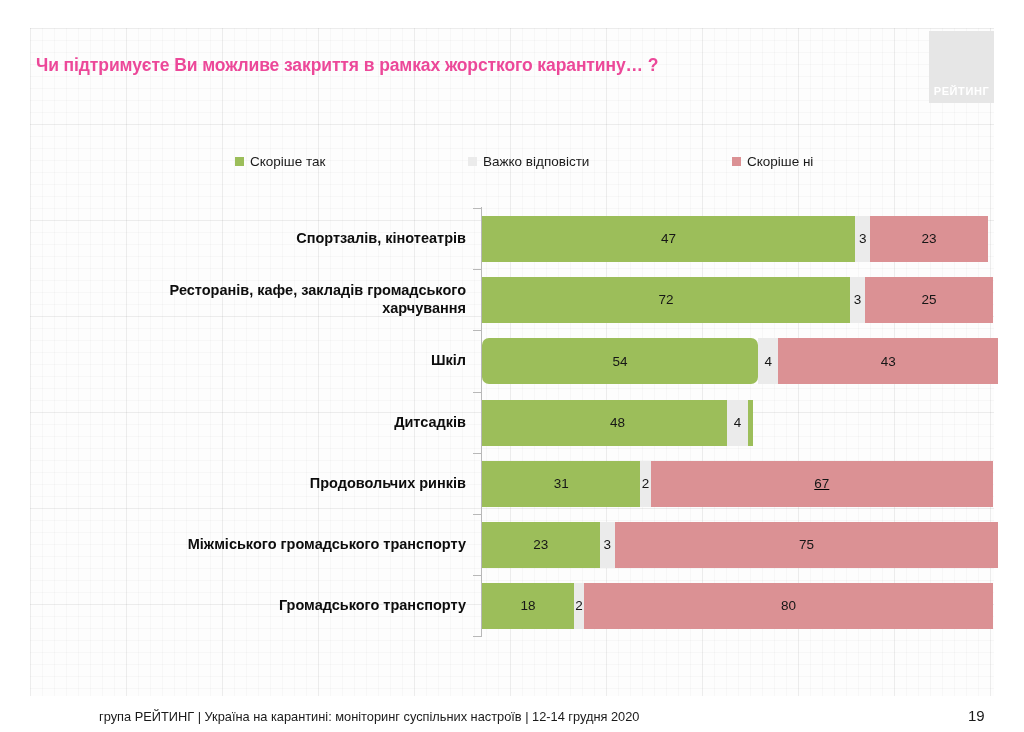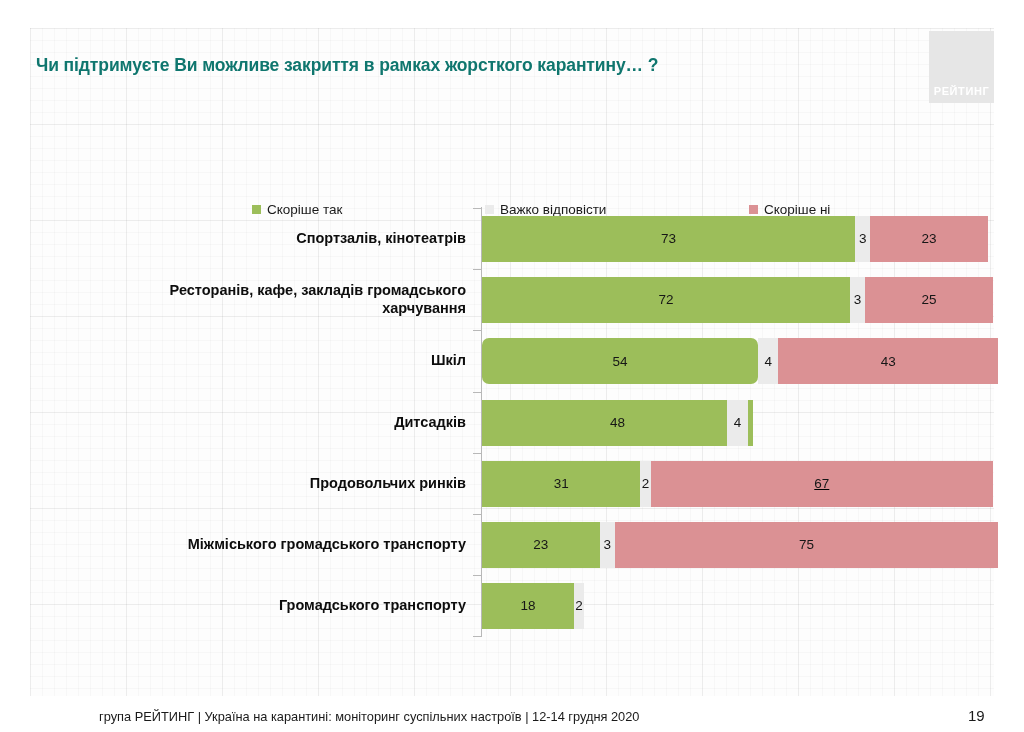--- a/index.html
+++ b/index.html
@@ -38,21 +38,21 @@
   }
 
   
   #slide-title {
     position: absolute;
     left: 36px;
     top: 55px;
     width: 860px;
     font-size: 17.5px;
     font-weight: bold;
-    color: #0f766e;
+    color: #ec4899;
     letter-spacing: -0.1px;
     white-space: nowrap;
   }
 
   
   #logo-block {
     position: absolute;
     left: 929px;
     top: 31px;
     width: 65px;
@@ -66,25 +66,24 @@
     color: #ffffff;
     font-size: 11px;
     font-weight: bold;
     letter-spacing: 0.6px;
     padding-bottom: 6px;
   }
 
   
   #legend {
     position: absolute;
-    left: 252px;
+    left: 235px;
     top: 154px;
     width: 620px;
     height: 20px;
-    margin-top: 48px;
   }
   .legend-item {
     position: absolute;
     display: flex;
     align-items: center;
     gap: 6px;
     white-space: nowrap;
   }
   .legend-swatch {
     width: 9px;
@@ -201,21 +200,21 @@
   </div>
 </div>
 
 <div id="plot">
   <div id="axis-line" style="height: 430.4px;"></div>
 <div class="axis-tick" style="top: 1px;"></div>
     <div class="row" style="top: 9px; height: 46px;">
       <div class="row-label" style="top: 50%; transform: translateY(-50%);">Спортзалів, кінотеатрів</div>
       <div class="bars" style="width: 511px;">
         <div class="seg" style="left: 0px; width: 373.03px; background: rgb(156, 190, 90);">
-          <span class="seg-val">73</span>
+          <span class="seg-val">47</span>
         </div>
         <div class="seg" style="left: 373.03px; width: 15.33px; background: rgb(235, 235, 235);">
           <span class="seg-val">3</span>
         </div>
         <div class="seg" style="left: 388.36px; width: 117.53px; background: rgb(219, 145, 148);">
           <span class="seg-val">23</span>
         </div>
       </div>
     </div>
     <div class="axis-tick" style="top: 62.2px;"></div>
@@ -293,19 +292,22 @@
     <div class="axis-tick" style="top: 368.2px;"></div>
     <div class="row" style="top: 376.2px; height: 46px;">
       <div class="row-label" style="top: 50%; transform: translateY(-50%);">Громадського транспорту</div>
       <div class="bars" style="width: 511px;">
         <div class="seg" style="left: 0px; width: 91.98px; background: rgb(156, 190, 90);">
           <span class="seg-val">18</span>
         </div>
         <div class="seg" style="left: 91.98px; width: 10.22px; background: rgb(235, 235, 235);">
           <span class="seg-val">2</span>
         </div>
+        <div class="seg" style="left: 102.2px; width: 408.8px; background: rgb(219, 145, 148);">
+          <span class="seg-val">80</span>
+        </div>
       </div>
     </div>
     <div class="axis-tick" style="top: 429.4px;"></div>
   </div>
 
 <div id="footer-note">група РЕЙТИНГ | Україна на карантині: моніторинг суспільних настроїв | 12-14 грудня 2020</div>
 <div id="page-number">19</div>
 
 </body></html>

